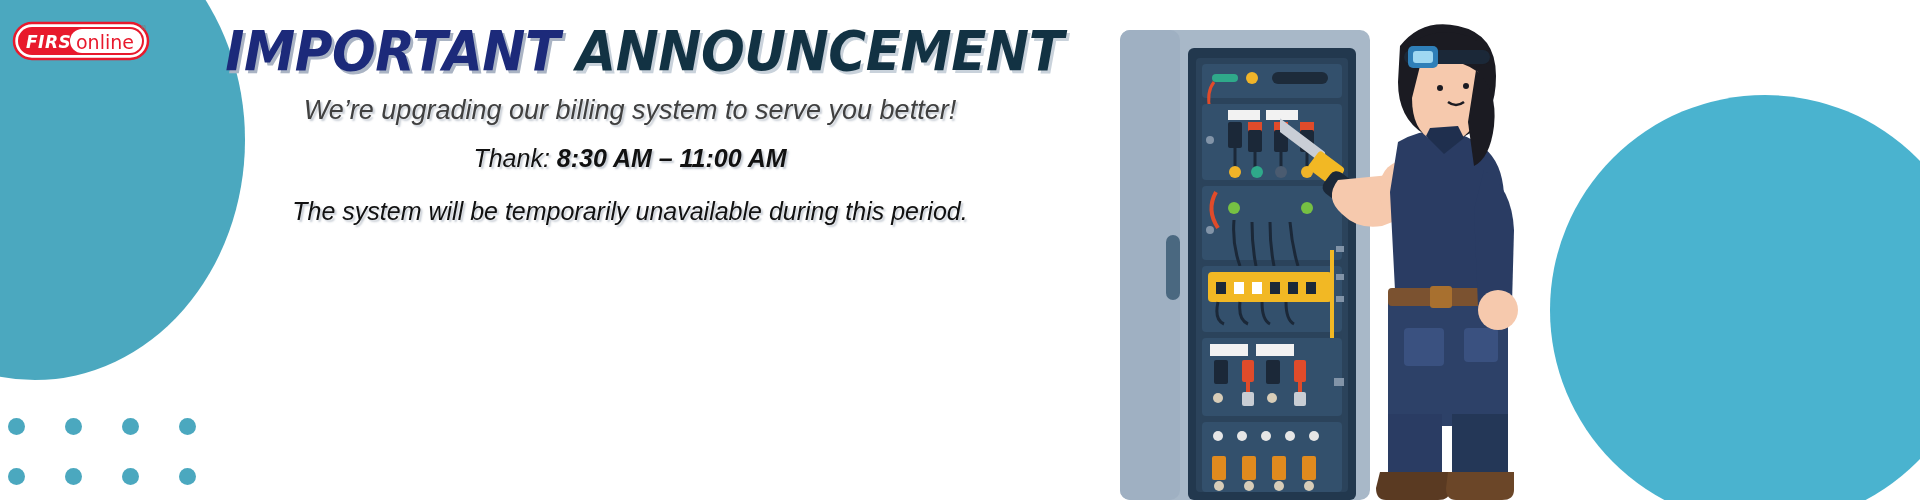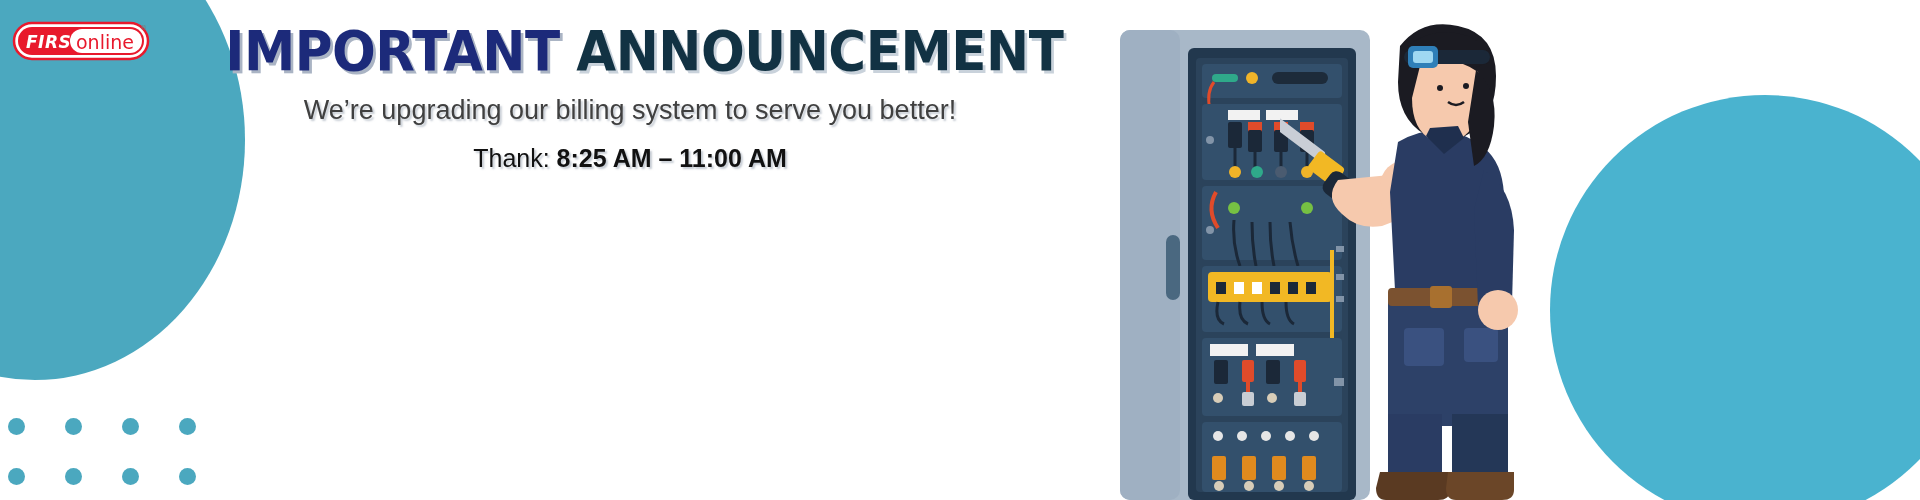--- a/index.html
+++ b/index.html
@@ -35,21 +35,21 @@
   }
 
   
   .logo{
     position:absolute;left:12px;top:18px;width:140px;height:48px;z-index:6;
   }
 
   
   .content{
     position:absolute;left:190px;top:22px;width:880px;
-    text-align:center;z-index:5;
+    text-align:center;z-index:5;font-style:italic;
   }
   .title{
     font-family:"DejaVu Sans", sans-serif;
     font-size:56px;font-weight:bold;
     letter-spacing:-0.5px;
     line-height:1.05;
     margin:0 0 14px 0;
     white-space:nowrap;
     transform:scaleX(0.92);
   }
@@ -120,23 +120,24 @@
 
   <div class="content">
     <h1 class="title">
       <span class="w1">IMPORTANT</span><span class="w2">ANNOUNCEMENT</span>
     </h1>
 
     <p class="lead">We’re upgrading our billing system to serve you better!</p>
 
     <p class="detail">
       <span>Thank:</span>
-      <b>8:25 AM – 11:00 AM</b>
+      <b>8:30 AM – 11:00 AM</b>
     </p>
 
+    <p class="note">The system will be temporarily unavailable during this period.</p>
   </div>
 
   <div class="illus">
     <svg width="420" height="500" viewBox="0 0 420 500">
 
       <rect x="20" y="30" width="250" height="470" rx="10" fill="#a8b8c8"></rect>
       <rect x="20" y="30" width="60" height="470" rx="10" fill="#9fb0c2"></rect>
       <rect x="66" y="235" width="14" height="65" rx="7" fill="#4a6880"></rect>
 
       <rect x="88" y="48" width="168" height="452" rx="6" fill="#22384e"></rect>

